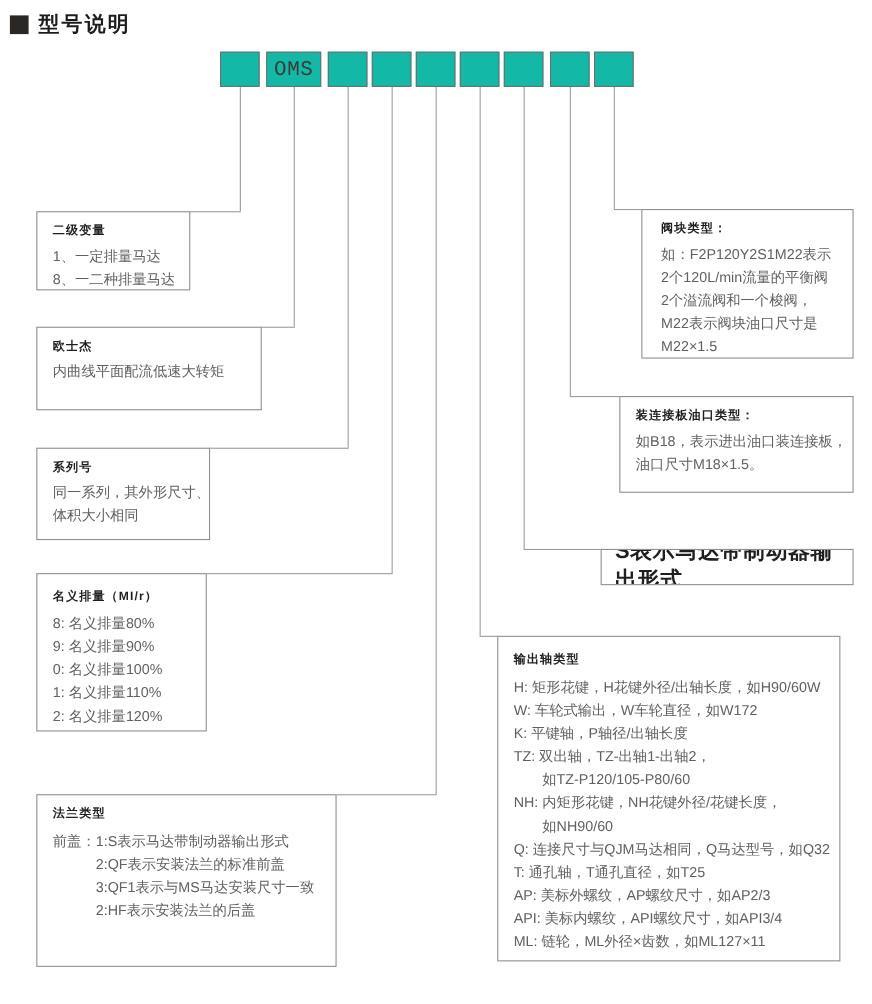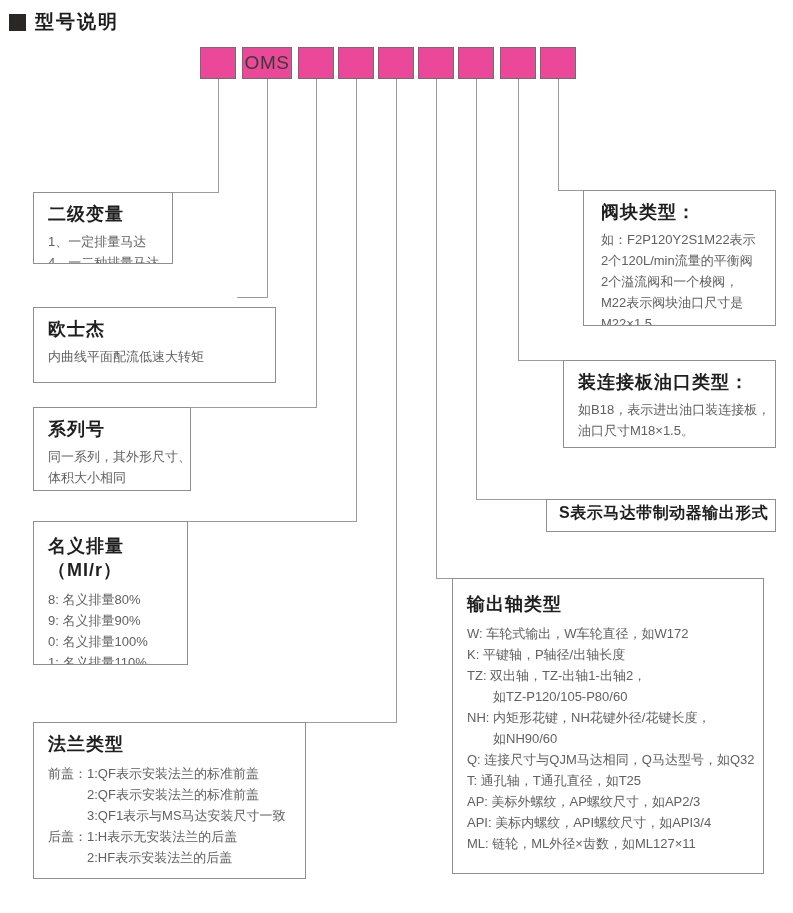--- a/index.html
+++ b/index.html
@@ -10,23 +10,23 @@
   }
   
   .header { position:absolute; left:9px; top:9px; display:flex; align-items:center; gap:9px; }
   .header .sq { width:17px; height:17px; background:#2b2724; }
   .header .title { font-size:19px; font-weight:bold; color:#1c1c1c; letter-spacing:2px; }
 
   
   .code-row { position:absolute; inset:0; }
   .code-box {
     position:absolute; top:47px; height:32px; width:36px;
-    background:#ec4899; border:1px solid #6e6e6e;
+    background:#14b8a6; border:1px solid #6e6e6e;
     display:flex; align-items:center; justify-content:center;
-    font-size:19px; color:#3a3a3a; letter-spacing:0.5px;
+    font-size:19px; color:#3a3a3a; letter-spacing:0.5px;font-family:Liberation Mono, monospace;
   }
   .code-row .code-box:nth-child(1){left:200px;}
   .code-row .code-box:nth-child(2){left:242px;width:50px;}
   .code-row .code-box:nth-child(3){left:298px;}
   .code-row .code-box:nth-child(4){left:338px;}
   .code-row .code-box:nth-child(5){left:378px;}
   .code-row .code-box:nth-child(6){left:418px;}
   .code-row .code-box:nth-child(7){left:458px;}
   .code-row .code-box:nth-child(8){left:500px;}
   .code-row .code-box:nth-child(9){left:540px;}
@@ -43,30 +43,30 @@
   .v6{left:436px;height:499px;} .h6{top:578px;left:436px;width:17px;}
   .v7{left:476px;height:420px;} .h7{top:499px;left:476px;width:71px;}
   .v8{left:518px;height:281px;} .h8{top:360px;left:518px;width:46px;}
   .v9{left:558px;height:111px;} .h9{top:190px;left:558px;width:26px;}
 
   
   .xbox {
     position:absolute; background:#ffffff; border:1px solid #8f8f8f;
     padding:9px 6px 0 14px; overflow:hidden;
   }
-  .xtitle { font-size:18px; font-weight:bold; color:#1f1f1f; margin-bottom:5px; letter-spacing:1px; }
+  .xtitle { font-size:11px; font-weight:bold; color:#1f1f1f; margin-bottom:5px; letter-spacing:1px; }
   .xline  { font-size:13px; color:#616161; line-height:21px; white-space:pre; }
   #b1 { left:33px;  top:192px; width:140px; height:72px;  }
-  #b2 { left:33px;  top:307px; width:243px; height:76px;  }
+  #b2 { left:33px;  top:297px; width:205px; height:76px;  }
   #b3 { left:33px;  top:407px; width:158px; height:84px;  }
   #b4 { left:33px;  top:521px; width:155px; height:144px; padding-top:12px; }
   #b5 { left:33px;  top:722px; width:273px; height:157px; }
   #b6 { left:452px; top:578px; width:312px; height:296px; padding-top:13px; }
   #b7 { left:546px; top:499px; width:230px; height:33px; display:flex; align-items:center; padding:0 0 0 12px; }
-  #b7 .xtitle { margin-bottom:4px; font-size:16px; letter-spacing:0.5px; }
+  #b7 .xtitle { margin-bottom:4px; font-size:20px; letter-spacing:0.5px; }
   #b8 { left:563px; top:360px; width:213px; height:88px;  }
   #b9 { left:583px; top:190px; width:193px; height:136px;padding-left:17px; }
   #b4 .xtitle, #b5 .xtitle, #b6 .xtitle { margin-bottom:7px; }
 </style>
 </head>
 <body>
 
 <div class="page">
 
   <div class="header">
@@ -104,21 +104,21 @@
     <div class="vline v8"></div>
     <div class="hline h8"></div>
     <div class="vline v9"></div>
     <div class="hline h9"></div>
   </div>
 
   <div class="xbox" id="b1">
     <div class="xtitle">二级变量</div>
     <div>
         <div class="xline">1、一定排量马达</div>
-        <div class="xline">4、一二种排量马达</div>
+        <div class="xline">8、一二种排量马达</div>
       </div>
   </div>
 
   <div class="xbox" id="b2">
     <div class="xtitle">欧士杰</div>
     <div>
         <div class="xline">内曲线平面配流低速大转矩</div>
       </div>
   </div>
 
@@ -137,31 +137,31 @@
         <div class="xline">9: 名义排量90%</div>
         <div class="xline">0: 名义排量100%</div>
         <div class="xline">1: 名义排量110%</div>
         <div class="xline">2: 名义排量120%</div>
       </div>
   </div>
 
   <div class="xbox" id="b5">
     <div class="xtitle">法兰类型</div>
     <div>
-        <div class="xline">前盖：1:QF表示安装法兰的标准前盖</div>
+        <div class="xline">前盖：1:S表示马达带制动器输出形式</div>
         <div class="xline">　　　2:QF表示安装法兰的标准前盖</div>
         <div class="xline">　　　3:QF1表示与MS马达安装尺寸一致</div>
-        <div class="xline">后盖：1:H表示无安装法兰的后盖</div>
         <div class="xline">　　　2:HF表示安装法兰的后盖</div>
       </div>
   </div>
 
   <div class="xbox" id="b6">
     <div class="xtitle">输出轴类型</div>
     <div>
+        <div class="xline">H: 矩形花键，H花键外径/出轴长度，如H90/60W</div>
         <div class="xline">W: 车轮式输出，W车轮直径，如W172</div>
         <div class="xline">K: 平键轴，P轴径/出轴长度</div>
         <div class="xline">TZ: 双出轴，TZ-出轴1-出轴2，</div>
         <div class="xline">　　如TZ-P120/105-P80/60</div>
         <div class="xline">NH: 内矩形花键，NH花键外径/花键长度，</div>
         <div class="xline">　　如NH90/60</div>
         <div class="xline">Q: 连接尺寸与QJM马达相同，Q马达型号，如Q32</div>
         <div class="xline">T: 通孔轴，T通孔直径，如T25</div>
         <div class="xline">AP: 美标外螺纹，AP螺纹尺寸，如AP2/3</div>
         <div class="xline">API: 美标内螺纹，API螺纹尺寸，如API3/4</div>

